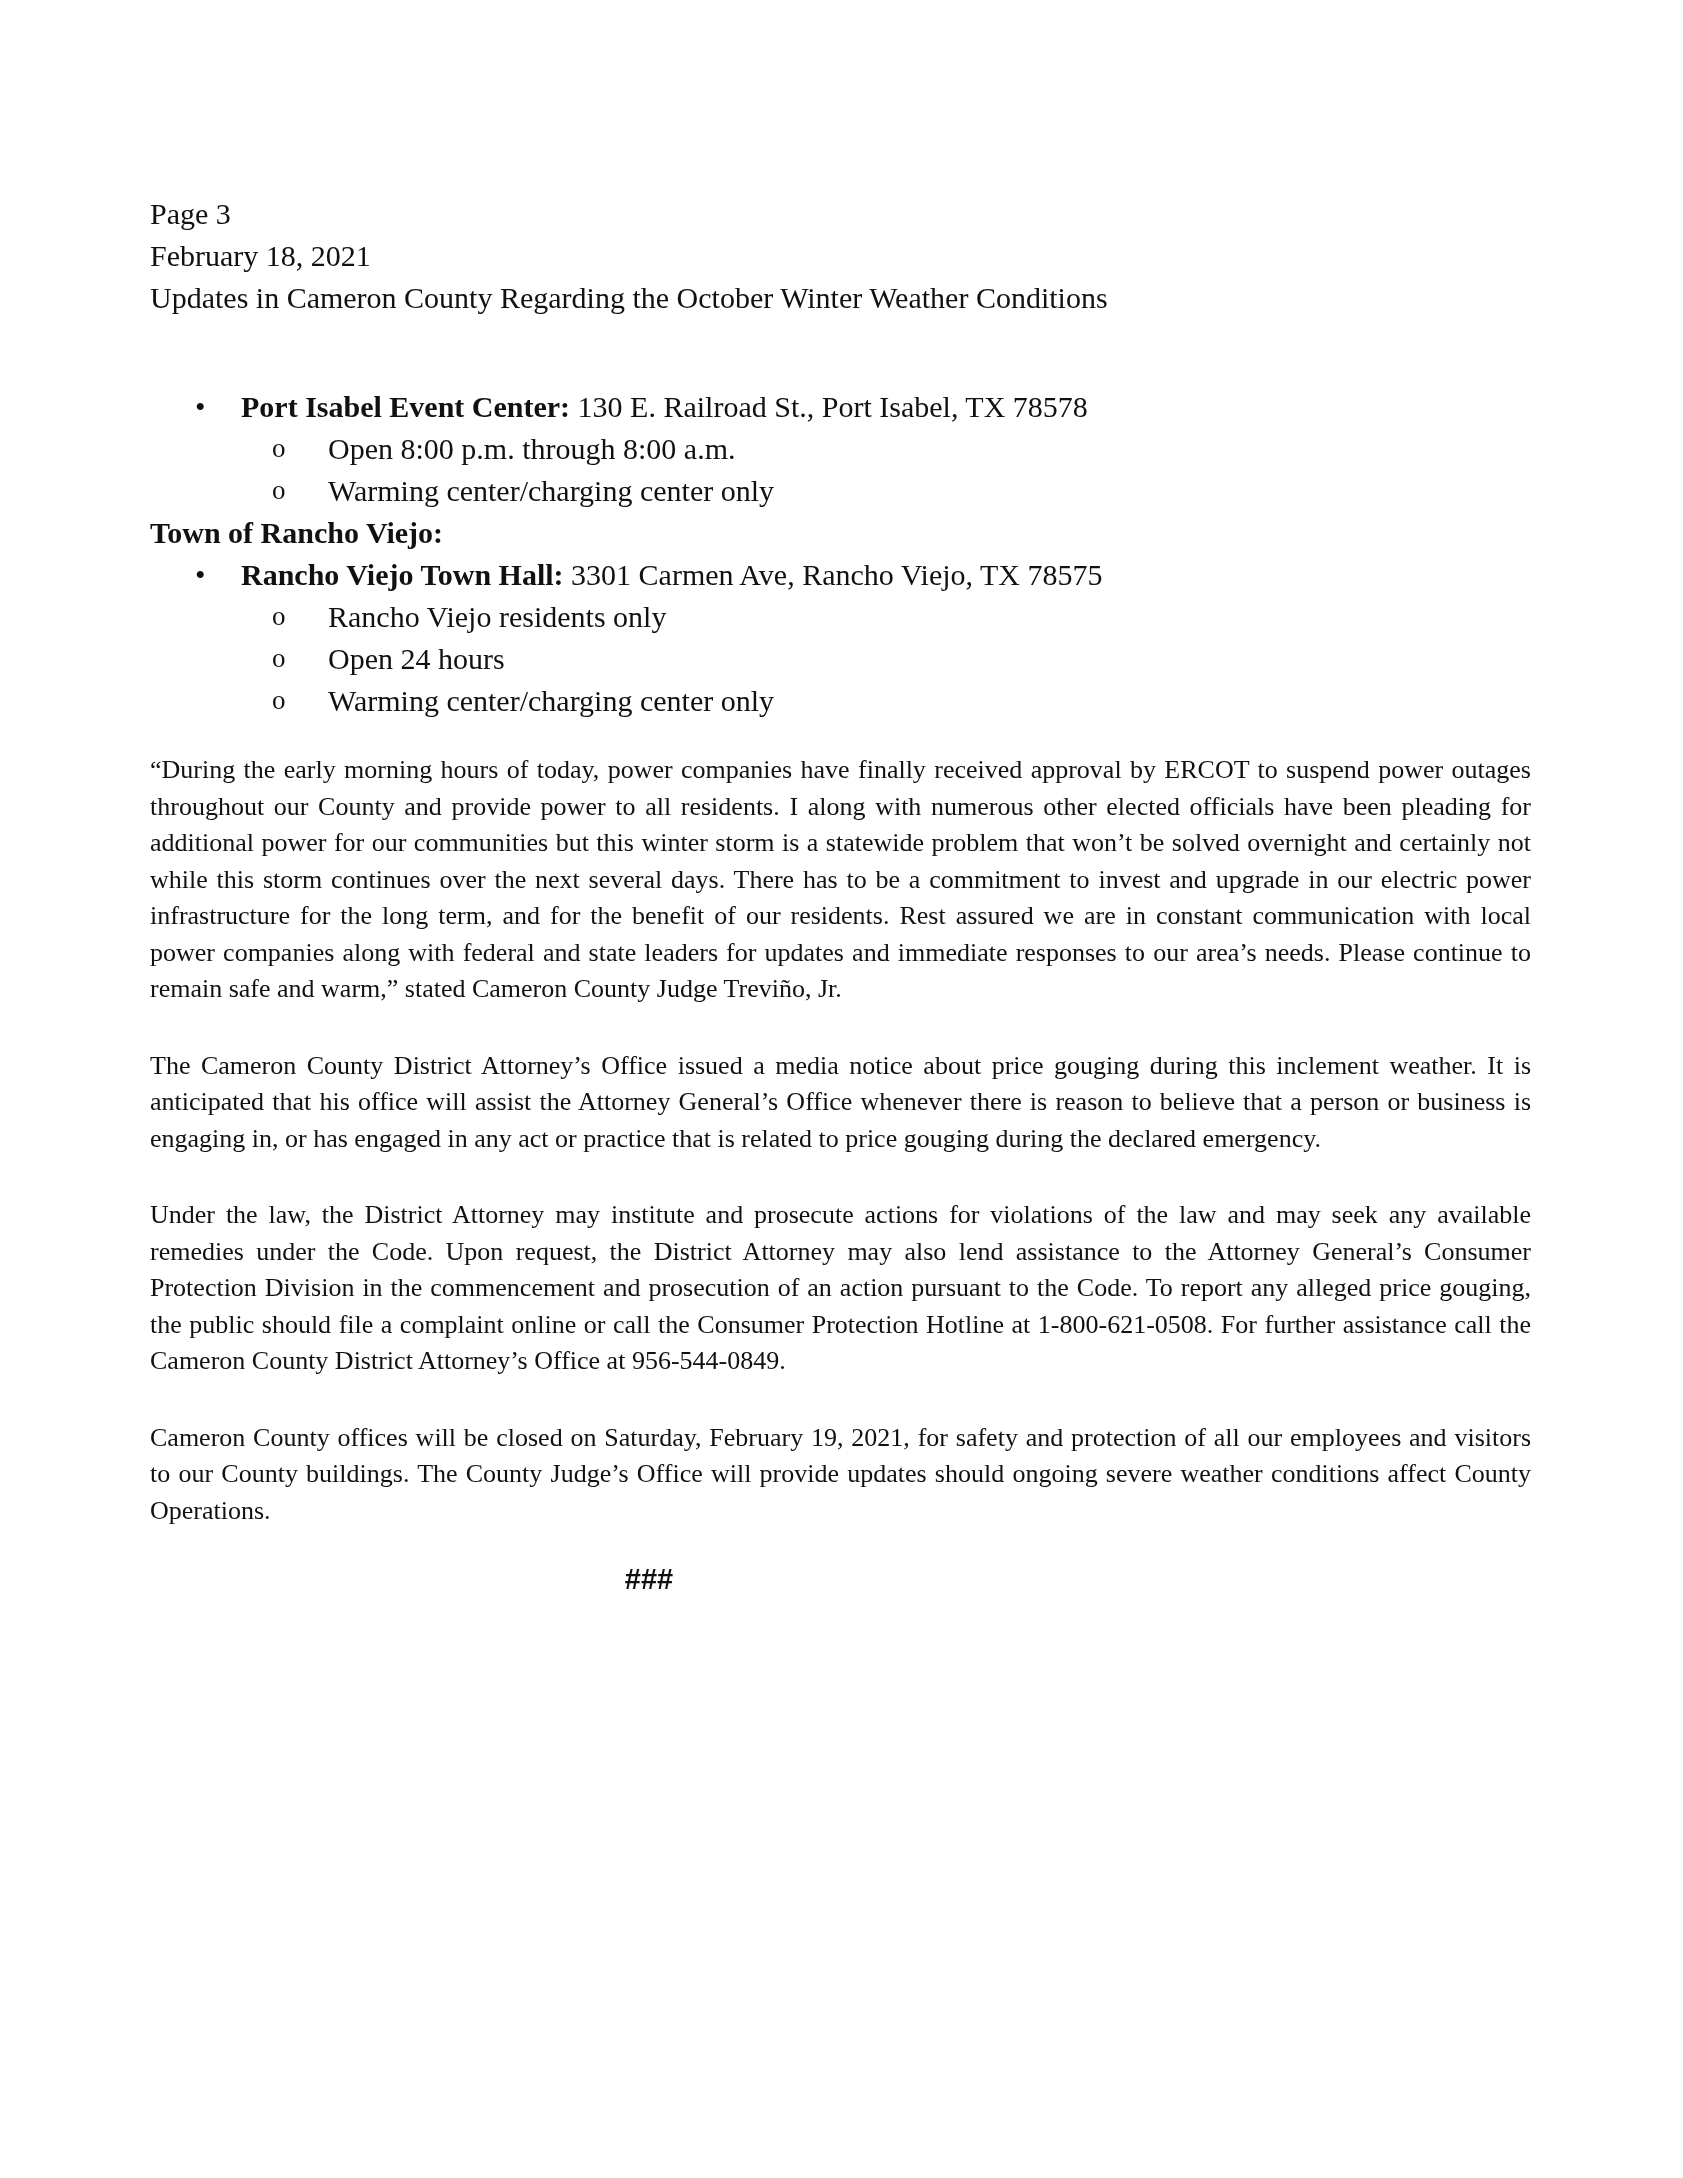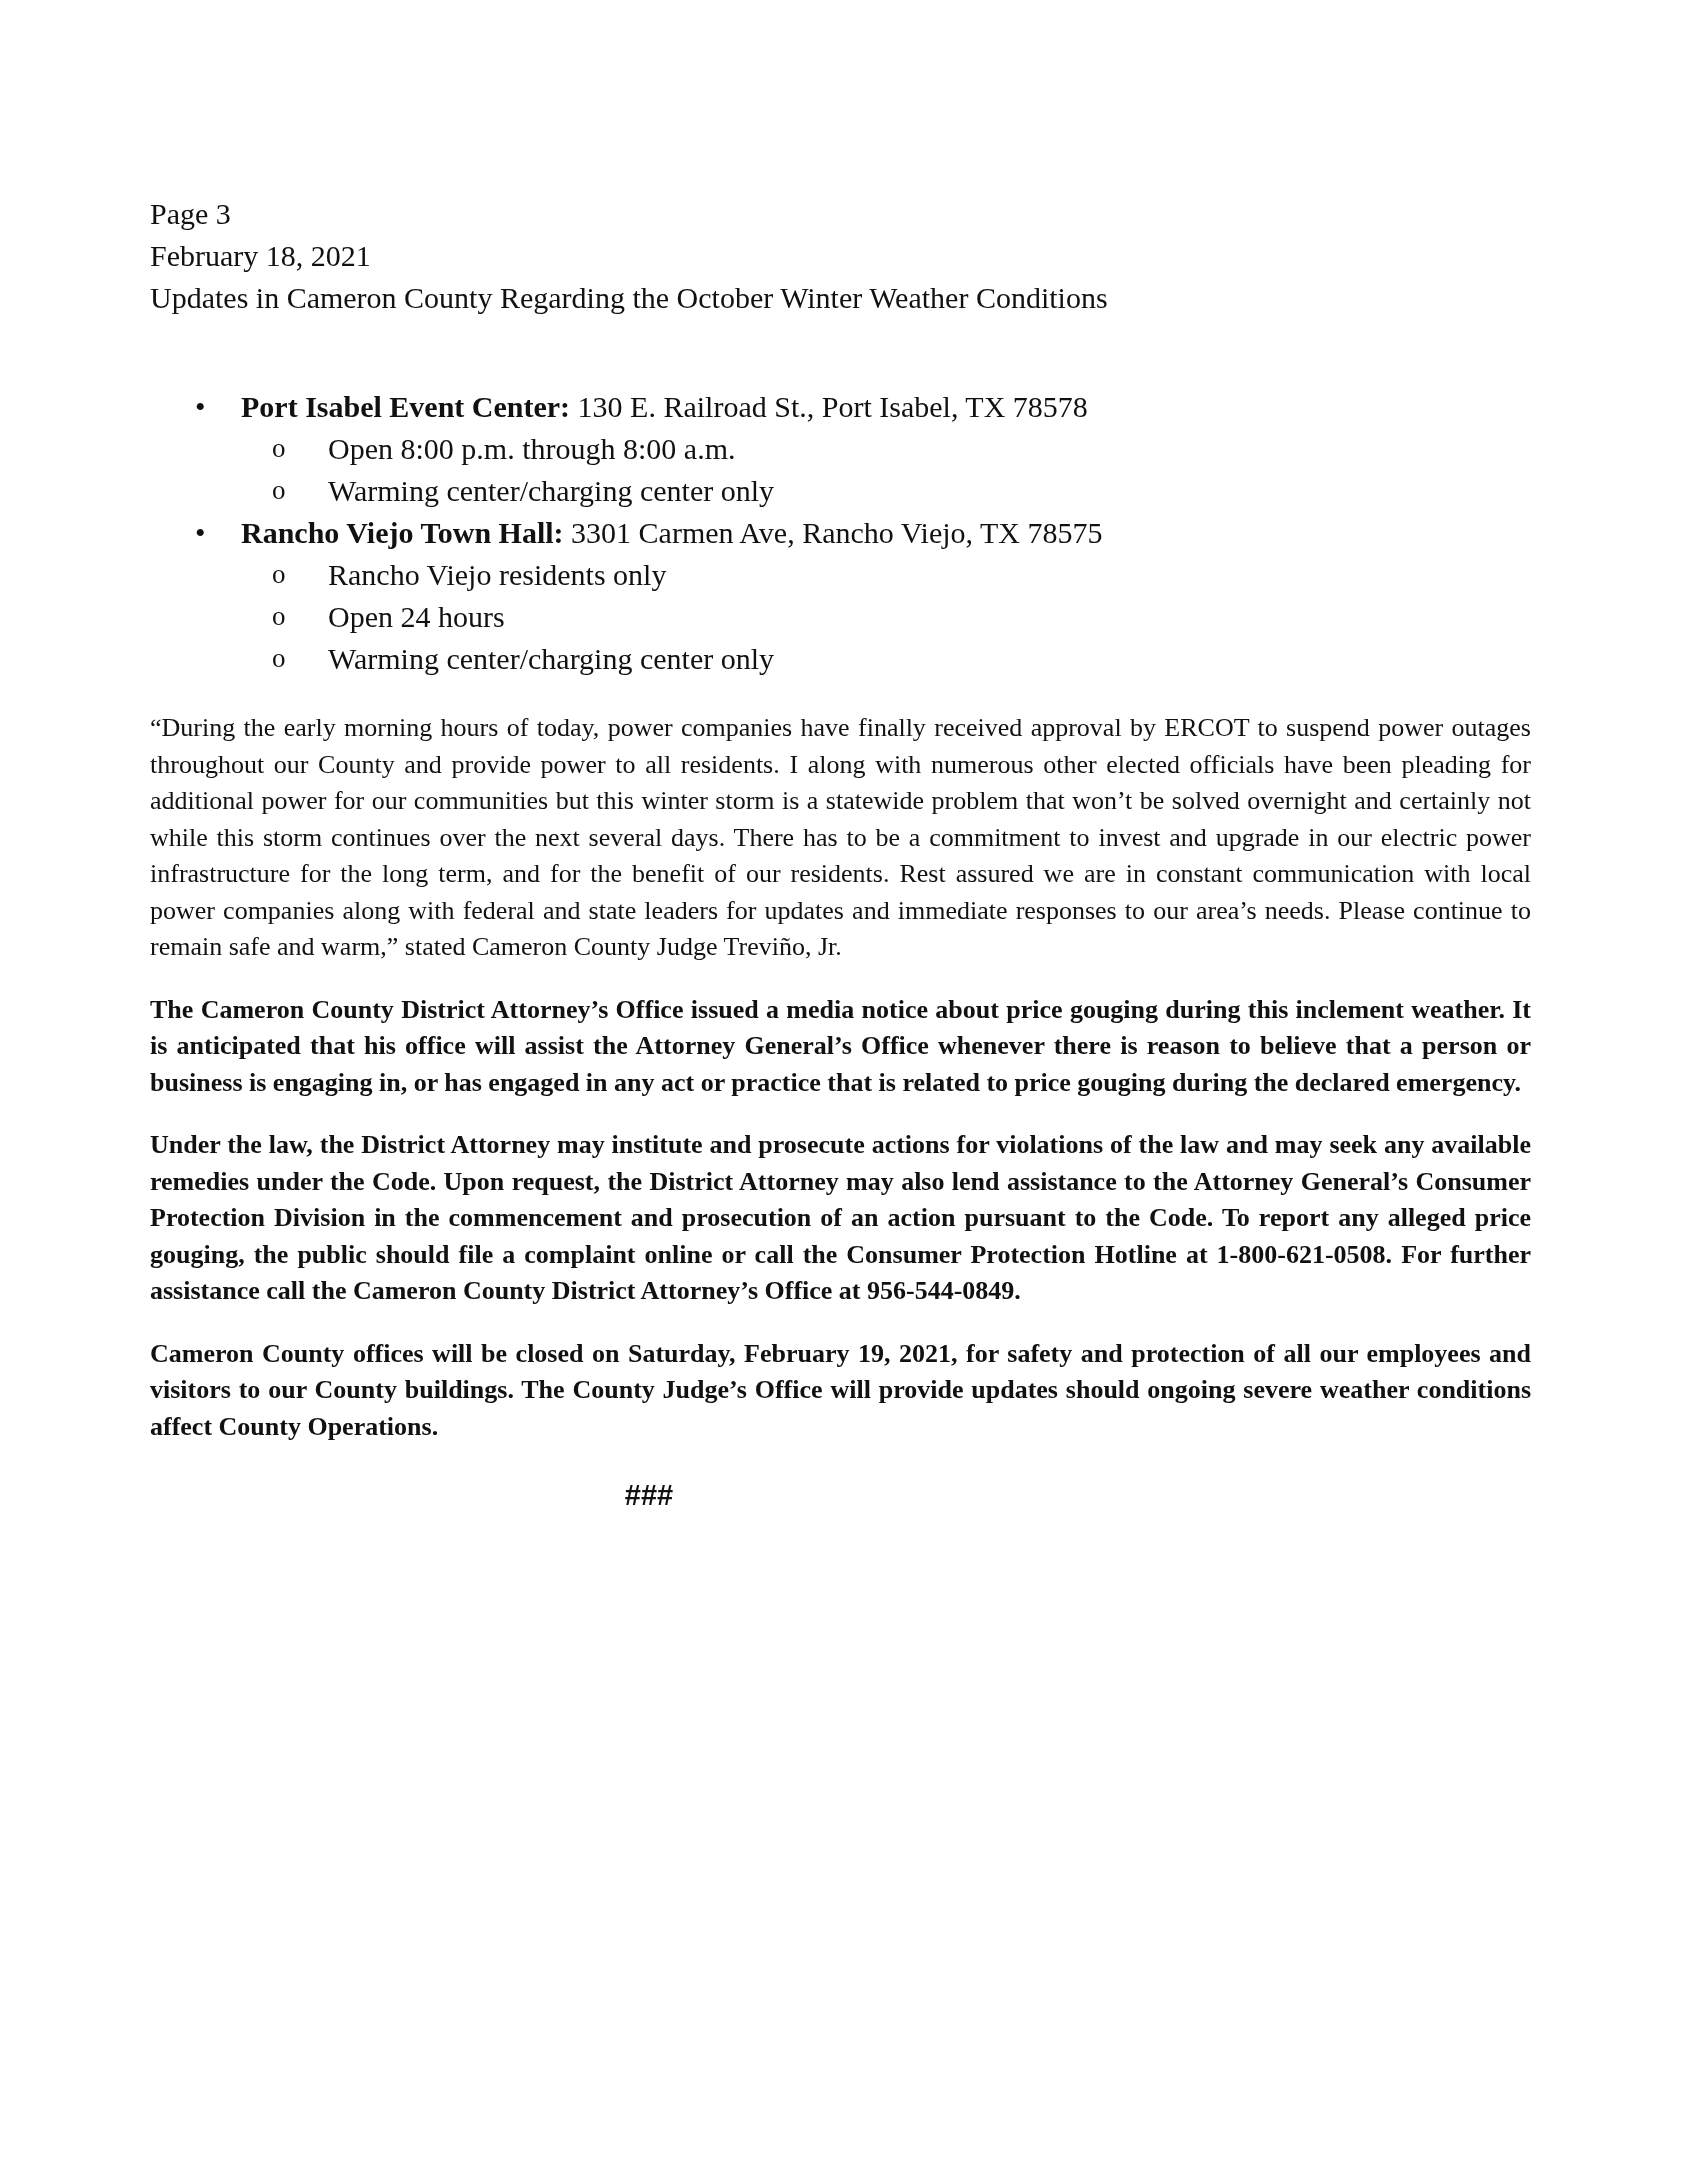--- a/index.html
+++ b/index.html
@@ -86,22 +86,21 @@
   
   .para {
     text-align: justify;
     text-justify: inter-word;
     font-size: 26px;
     line-height: 1.405;
     margin: 0;
     width: 1381px;
   }
   .para + .para {
-    margin-top: 26px;
-    font-weight: bold;
+    margin-top: 40px;
   }
   .para-group {
     margin-top: 30px;
   }
 
   .end-mark {
     text-align: center;
     width: 998px;
     margin-top: 30px;
     font-family: "Liberation Sans", "DejaVu Sans", sans-serif;
@@ -133,20 +132,21 @@
 
       <div class="bullet-l2">
         <span class="marker">o</span><span>Open 8:00 p.m. through 8:00 a.m.</span>
       </div>
       <div class="bullet-l2">
         <span class="marker">o</span><span>Warming center/charging center only</span>
       </div>
     </div>
 
     <div>
+      <div class="section-heading">Town of Rancho Viejo:</div>
 
       <div class="bullet-l1">
         <span class="marker">•</span><span class="lead">Rancho Viejo Town Hall:</span><span> 3301 Carmen Ave, Rancho Viejo, TX 78575</span>
       </div>
 
       <div class="bullet-l2">
         <span class="marker">o</span><span>Rancho Viejo residents only</span>
       </div>
       <div class="bullet-l2">
         <span class="marker">o</span><span>Open 24 hours</span>

